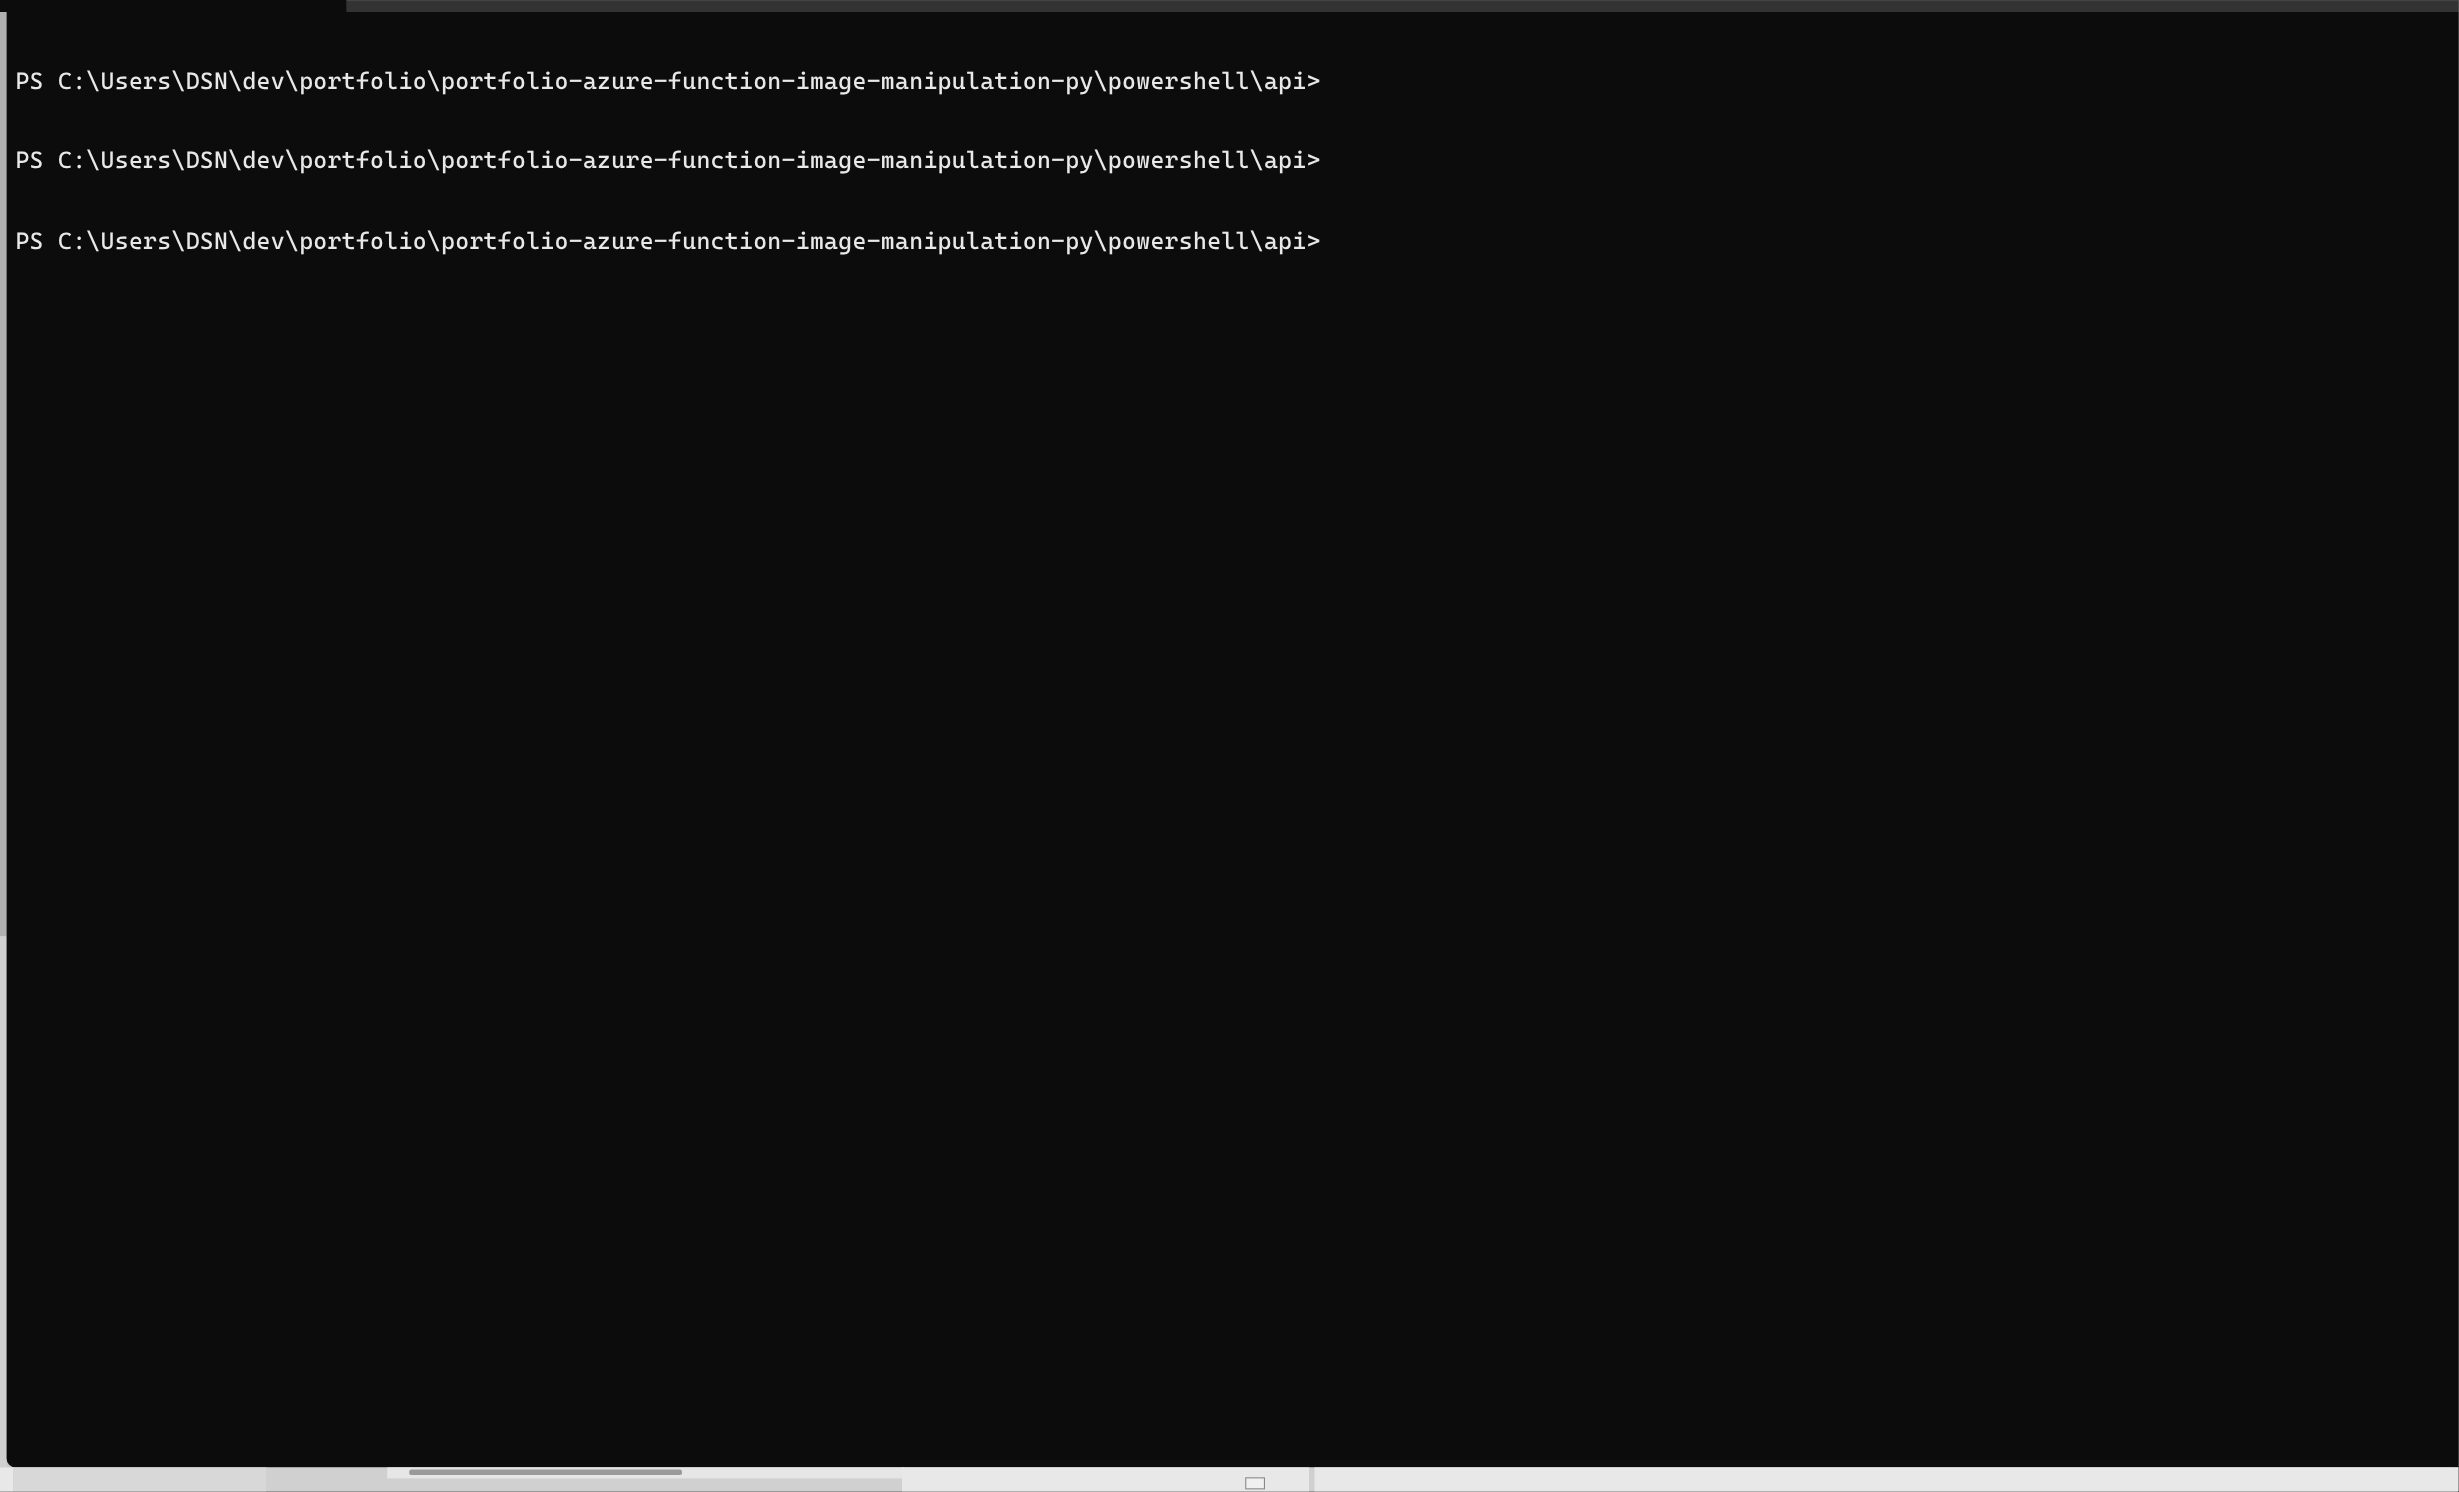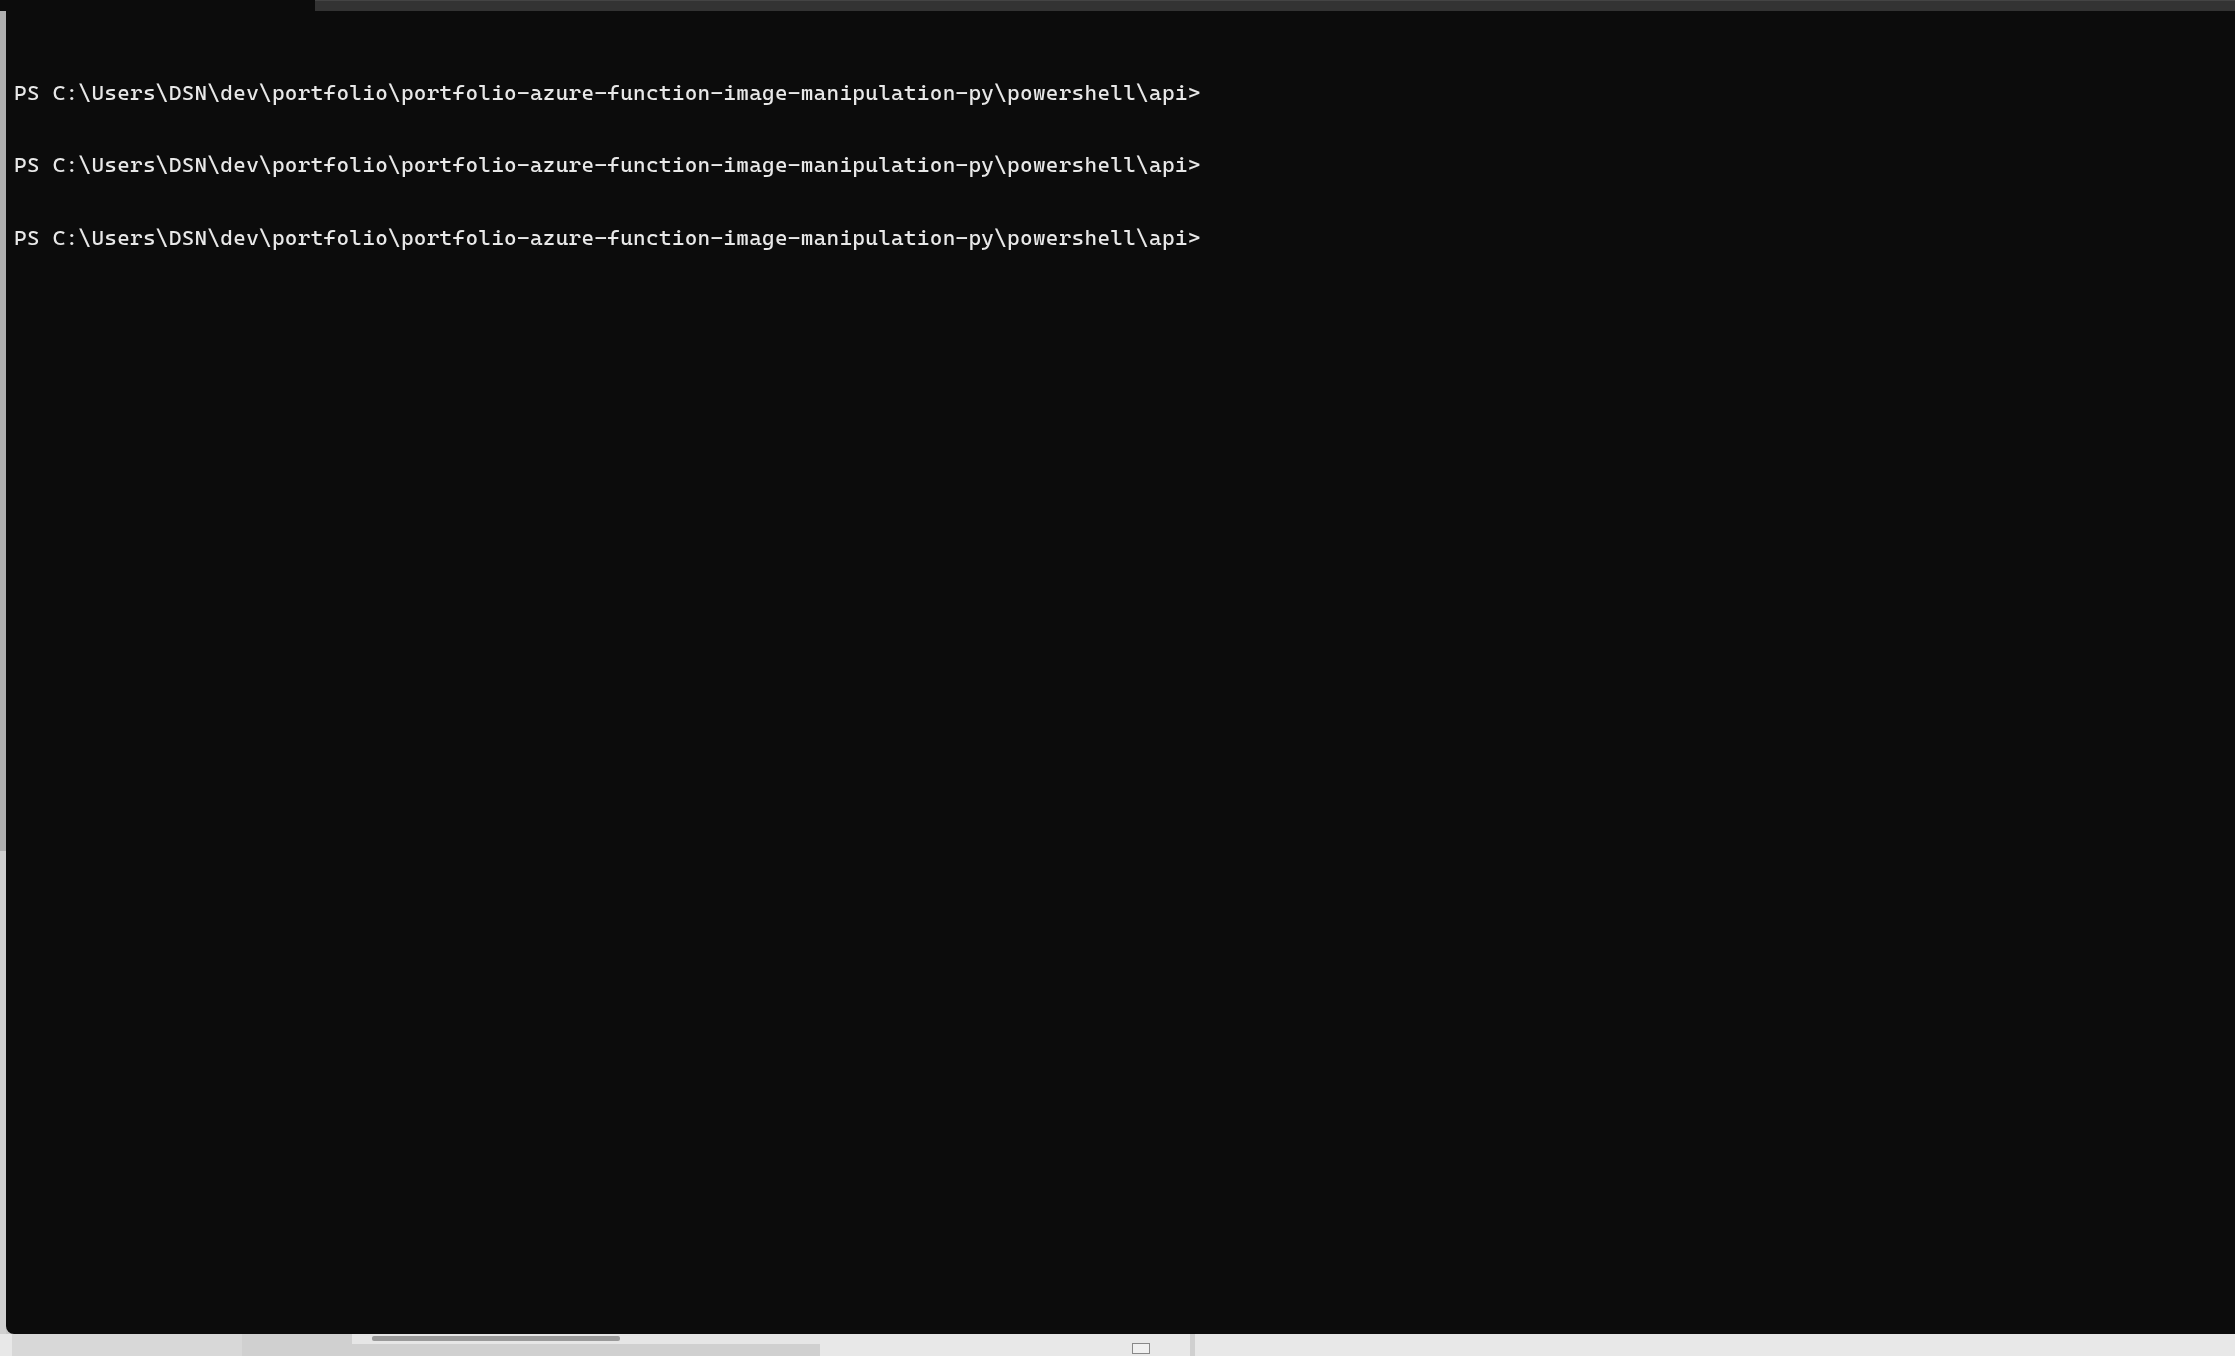--- a/index.html
+++ b/index.html
@@ -45,21 +45,21 @@
       top: 11px;
       left: 6px;
       right: 0;
       bottom: 22px;
       background: #0c0c0c;
       border-radius: 0 0 0 8px;
       overflow: hidden;
     }
 
     .terminal-content {
-      padding: 22px 8px;
+      padding: 4px 8px;
       color: #e8e8e8;
       font-size: 21.5px;
       line-height: 24px;
       letter-spacing: 0.3px;
       font-weight: 500;
       white-space: pre;
       cursor: text;
     }
 
     .prompt-line {

